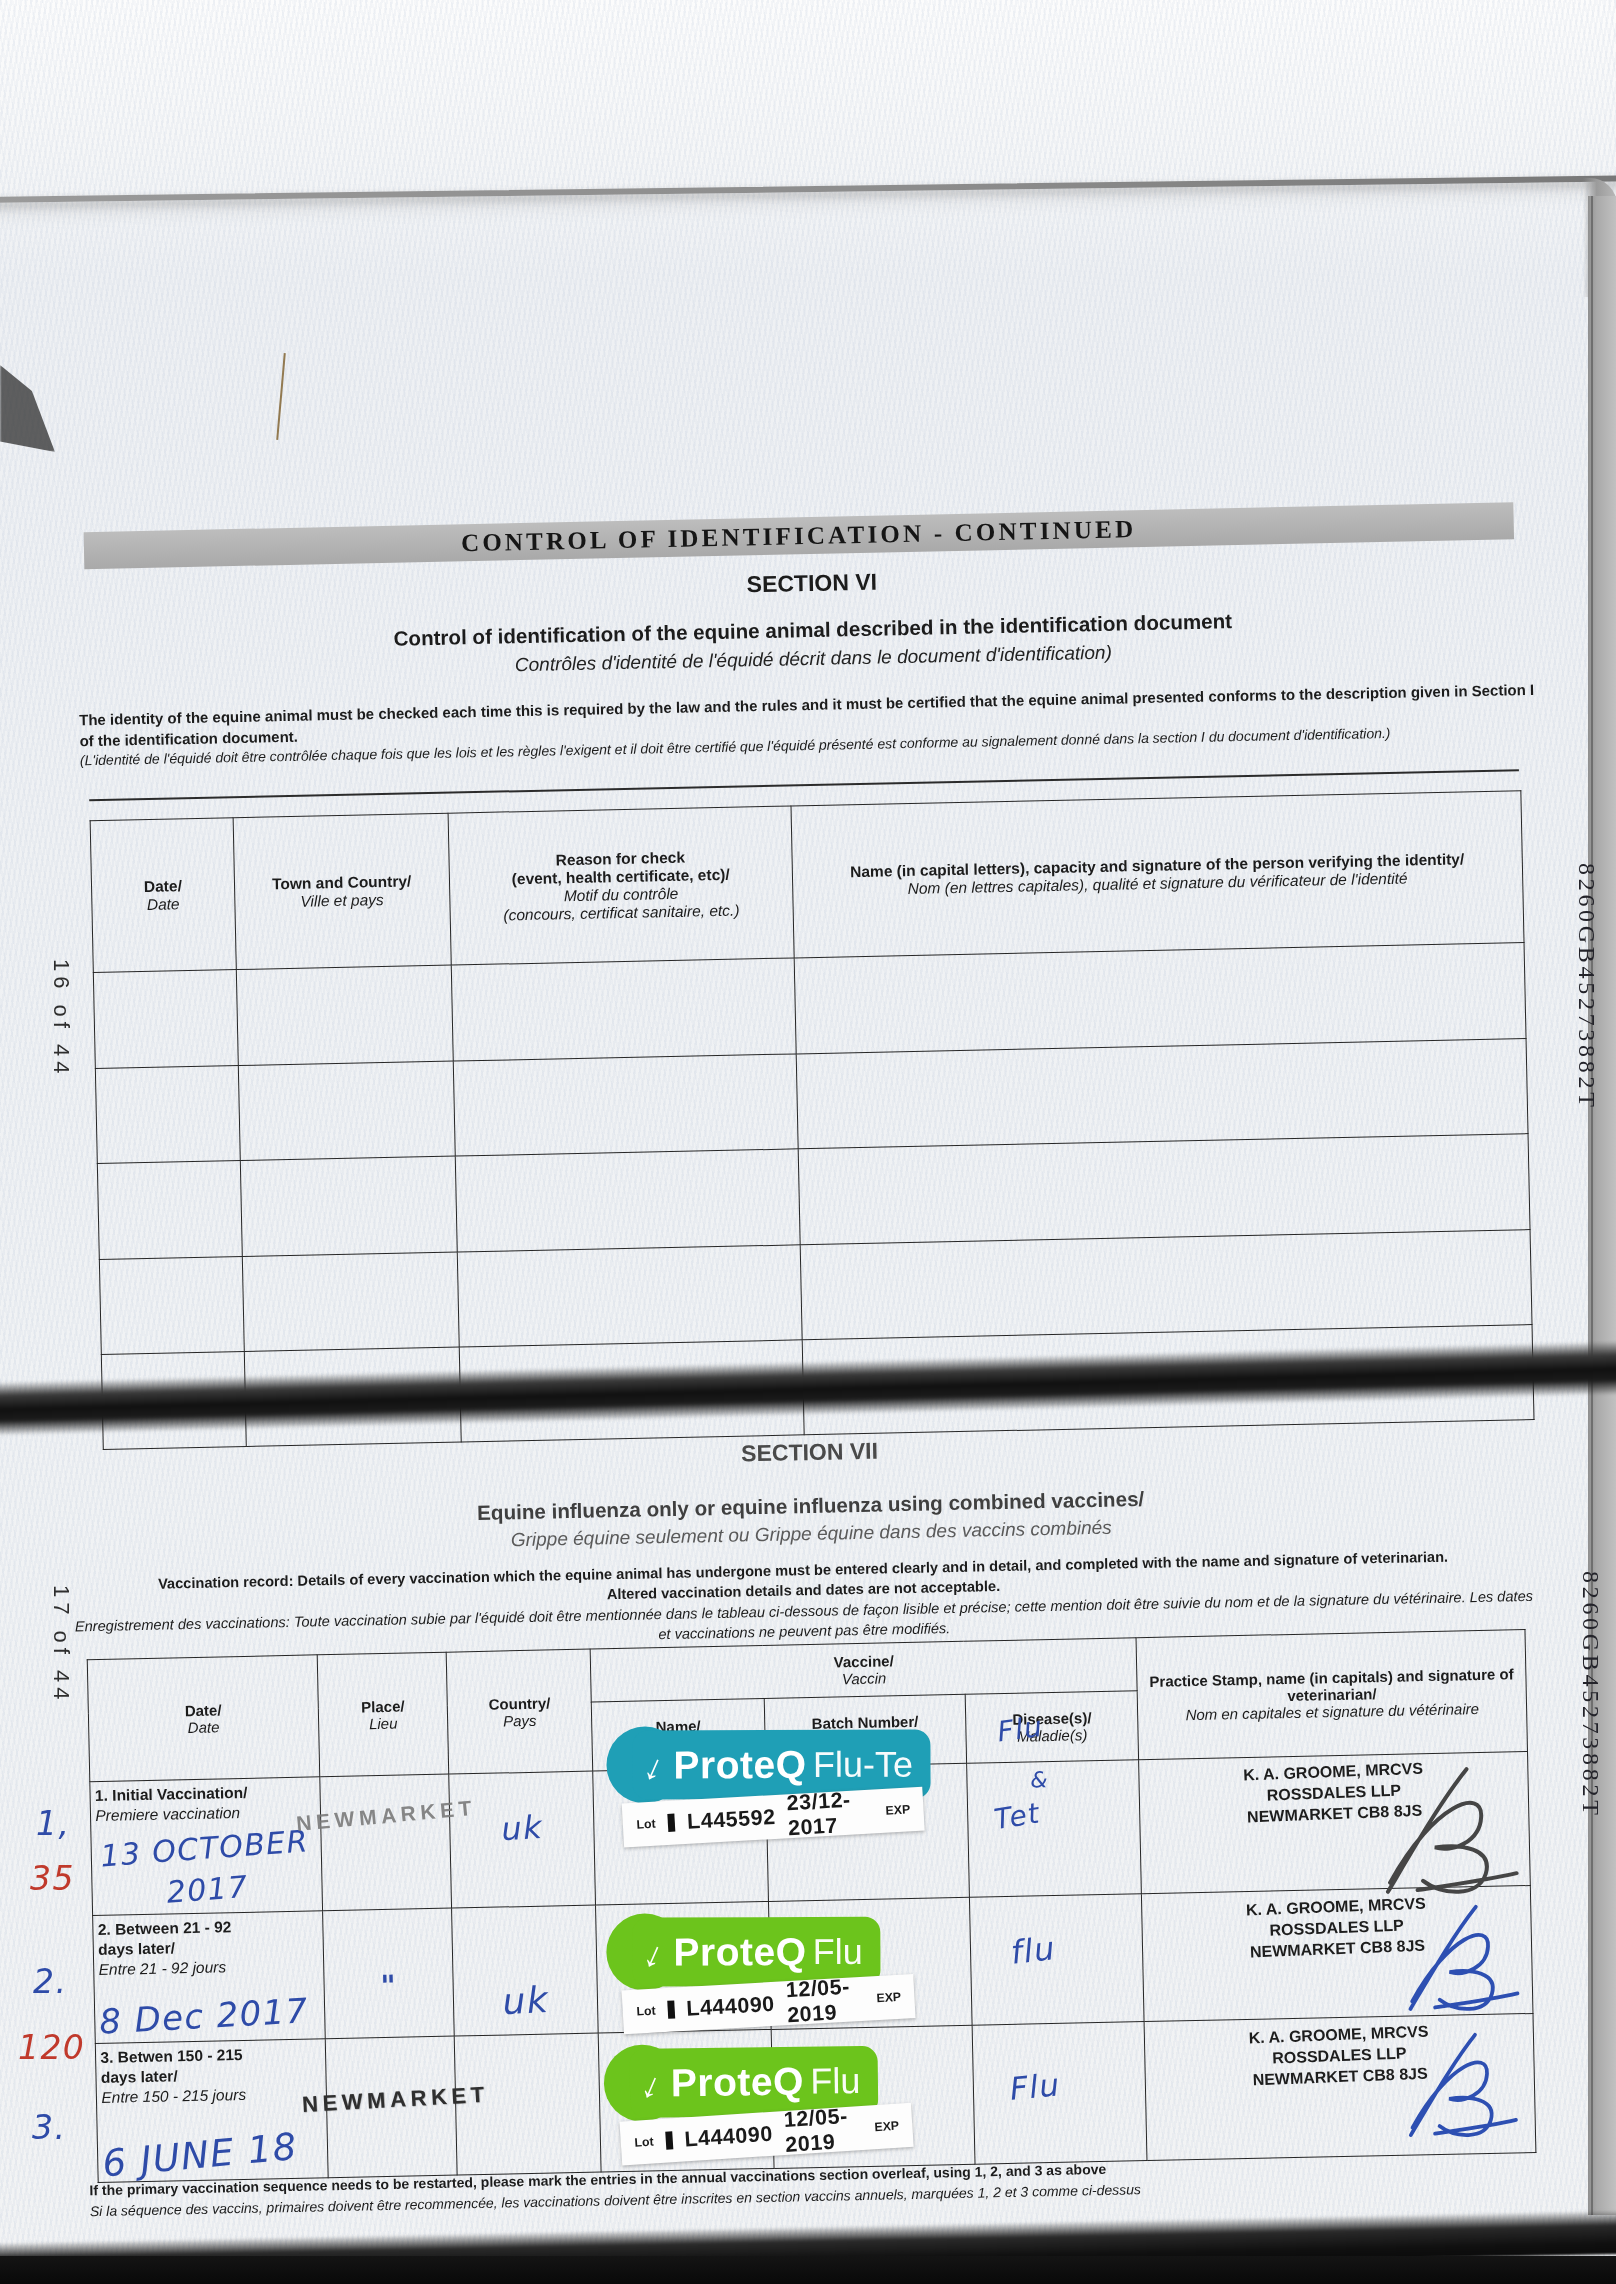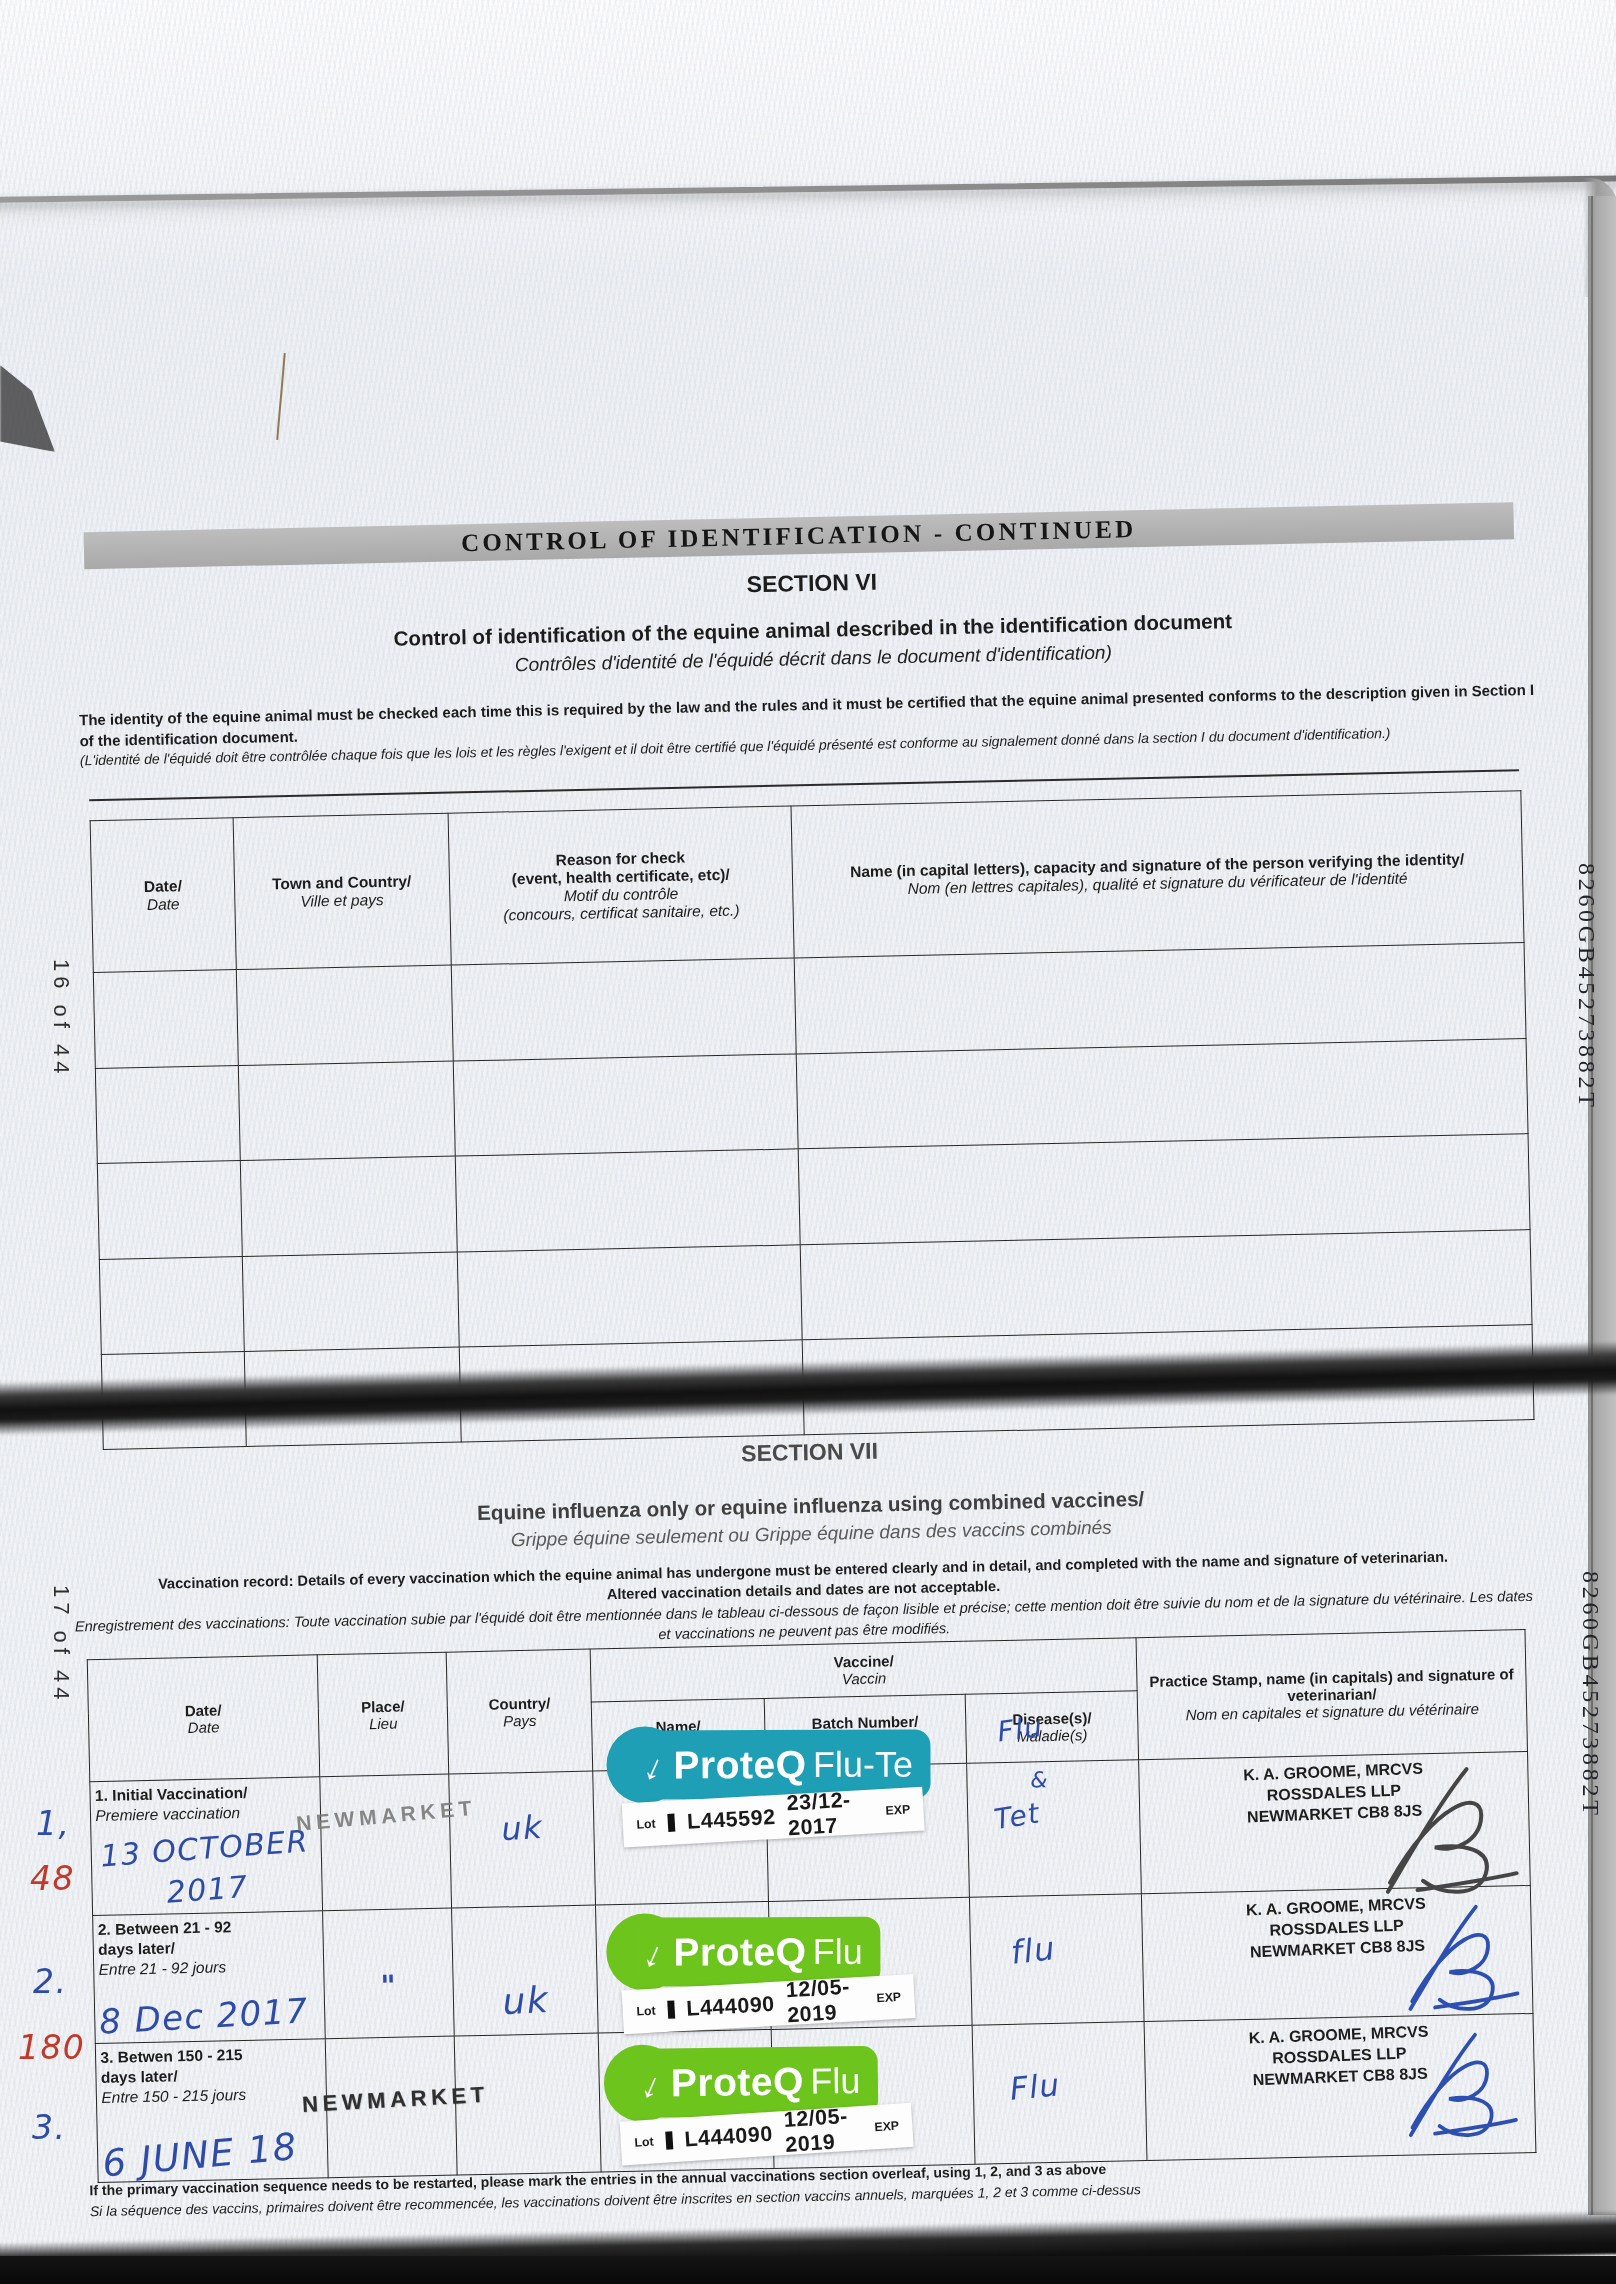--- a/index.html
+++ b/index.html
@@ -404,21 +404,21 @@
     <div class="footer7" style="top:740px;">
       <div class="en">If the primary vaccination sequence needs to be restarted, please mark the entries in the annual vaccinations section overleaf, using 1, 2, and 3 as above</div>
       <div class="fr">Si la séquence des vaccins, primaires doivent être recommencée, les vaccinations doivent être inscrites en section vaccins annuels, marquées 1, 2 et 3 comme ci-dessus</div>
     </div>
   </div>
 
   <div class="vtext pnum" style="left:74px;top:1585px;">17 of 44</div>
   <div class="vtext vcode" style="left:1604px;top:1571px;">8260GB45273882T</div>
 
   <div class="mmark hw" style="left:36px;top:1804px;">1,</div>
-  <div class="mmark hw-red" style="left:30px;top:1859px;">48</div>
+  <div class="mmark hw-red" style="left:30px;top:1859px;">35</div>
   <div class="mmark hw" style="left:33px;top:1962px;">2.</div>
-  <div class="mmark hw-red" style="left:18px;top:2028px;">180</div>
+  <div class="mmark hw-red" style="left:18px;top:2028px;">120</div>
   <div class="mmark hw" style="left:32px;top:2108px;">3.</div>
 
   <div class="bottom-band"></div>
   <div class="bottom-strip"></div>
 </div>
 
 
 </body></html>

